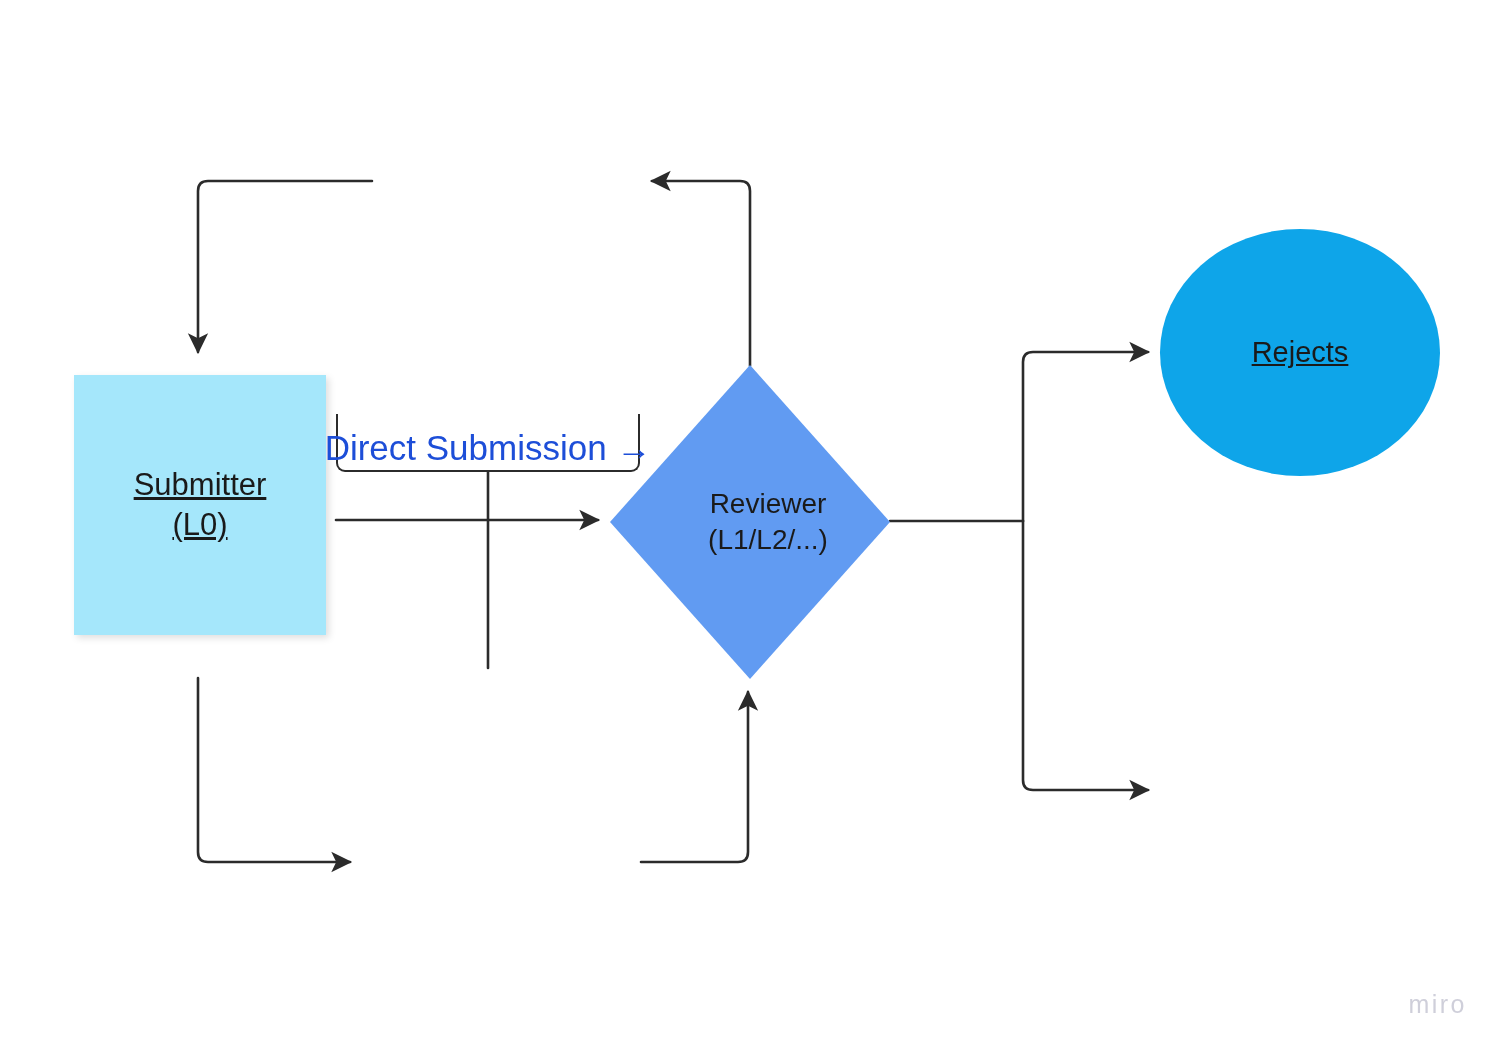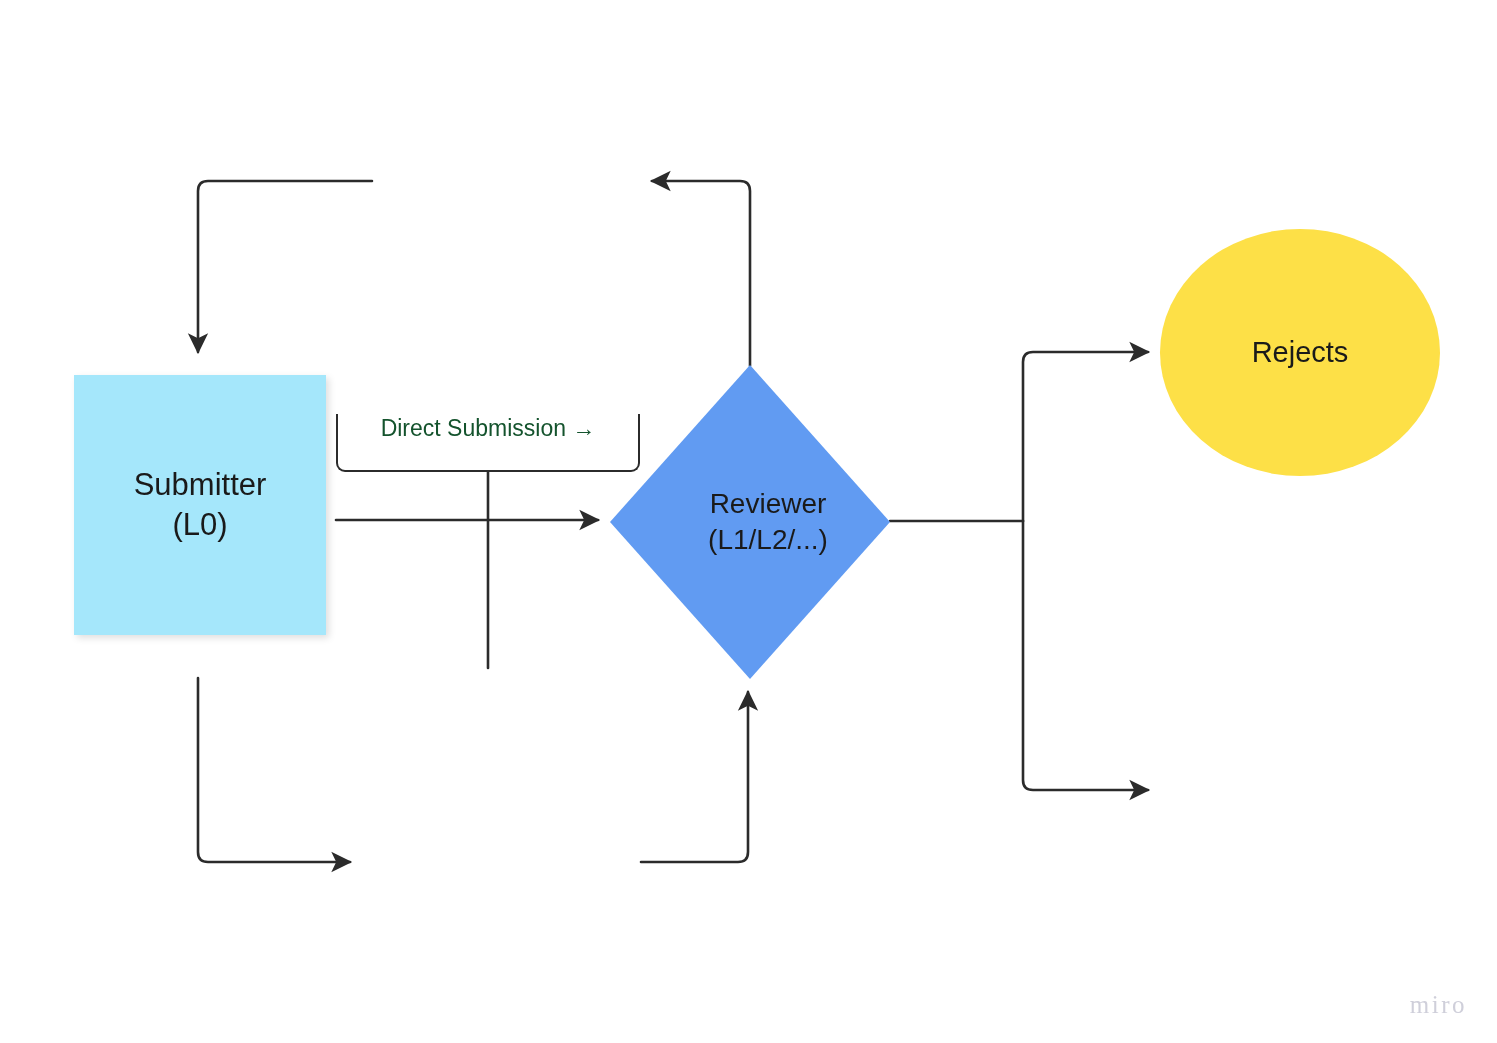--- a/index.html
+++ b/index.html
@@ -41,20 +41,21 @@
   }
 
   .node-rect {
     left: 74px;
     top: 375px;
     width: 252px;
     height: 260px;
     background: #a5e7fb;
     font-size: 31px;
     box-shadow: 3px 3px 7px rgba(0,0,0,0.13);
+    text-decoration: underline;
   }
 
   .node-ellipse {
     border-radius: 50%;
   }
 
   .ellipse-correction {
     left: 370px;
     top: 64px;
     width: 270px;
@@ -70,22 +71,23 @@
     height: 247px;
     background: #fdd84b;
     font-size: 29px;
   }
 
   .ellipse-rejects {
     left: 1160px;
     top: 229px;
     width: 280px;
     height: 247px;
-    background: #fde047;
-    font-size: 29px;
+    background: #0ea5e9;
+    font-size: 29px;
+    text-decoration: underline;
   }
 
   .ellipse-approve {
     left: 1160px;
     top: 668px;
     width: 280px;
     height: 247px;
     background: #2dc35b;
     font-size: 29px;
   }
@@ -116,40 +118,39 @@
     border-bottom: 2.5px solid #2b2b2b;
     border-top: none;
     border-bottom-left-radius: 9px;
     border-bottom-right-radius: 9px;
     background: transparent;
     box-sizing: border-box;
   }
   .edge-label-text {
     position: absolute;
     left: 340px;
-    top: 408px;
+    top: 428px;
     width: 296px;
     height: 40px;
     display: flex;
     align-items: center;
     justify-content: center;
-    font-size: 23px;
-    color: #14532d;
+    font-size: 35px;
+    color: #1d4ed8;
     white-space: nowrap;
   }
 
   
   .watermark {
     position: absolute;
     right: 30px;
     bottom: 24px;
     font-size: 25px;
     letter-spacing: 2.5px;
     color: #cfcfda;
-    font-family: Liberation Serif, serif;
   }
 </style>
 </head>
 <body>
 
 <div id="canvas">
 
   <svg id="wires" viewBox="0 0 1497 1043" xmlns="http://www.w3.org/2000/svg">
     <defs>
       <marker id="ah" markerWidth="9" markerHeight="9" refX="7.6" refY="4.5" orient="auto" markerUnits="strokeWidth">

